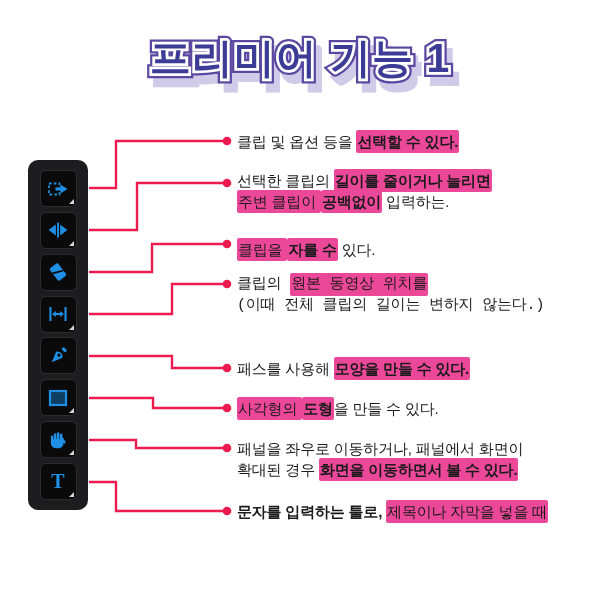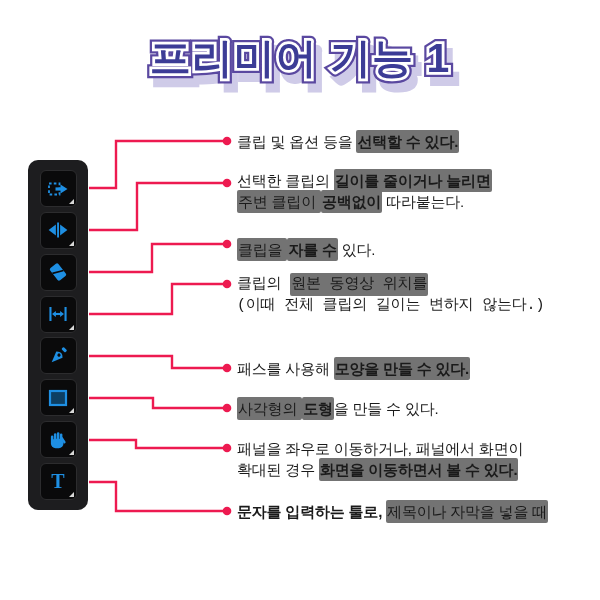--- a/index.html
+++ b/index.html
@@ -22,21 +22,21 @@
   .flyout{position:absolute;right:2px;bottom:2px;width:0;height:0;
     border-left:5px solid transparent;border-bottom:5px solid #d8d8d8;}
 
   
   #connectors{position:absolute;left:0;top:0;width:600px;height:600px;pointer-events:none;}
 
   
   .note{position:absolute;left:237px;width:356px;color:#1a1a1a;font-size:15px;
     line-height:21px;letter-spacing:-0.2px;}
   .note .seg-b{font-weight:800;}
-  .note .seg-h{background:#737373;padding:3px 1px;border-radius:2px;margin-top:28px;}
+  .note .seg-h{background:#ec4899;padding:3px 1px;border-radius:2px;margin-top:28px;}
 
   
   #footer-logo{position:absolute;left:0;top:556px;width:600px;display:flex;
     align-items:flex-start;justify-content:center;margin-top:48px;}
   #logo-icon{margin-top:-2px;margin-right:1px;}
   #logo-text{font-size:16px;font-weight:800;color:#141414;letter-spacing:0.5px;}
 </style>
 </head>
 <body>
 
@@ -152,21 +152,21 @@
       <polyline points="89,482 116,482 116,511 224,511" fill="none" stroke="#ed1a50" stroke-width="2.4"></polyline>
       <circle cx="227" cy="511" r="4.3" fill="#ed1a50"></circle>
     </svg>
 
   <div id="notes">
       <div class="note" style="top: 130.5px;">
         <div><span>클립 및 옵션 등을 </span><span class="seg-b seg-h">선택할 수 있다.</span></div>
       </div>
       <div class="note" style="top: 170px;">
         <div><span>선택한 클립의 </span><span class="seg-b seg-h">길이를 줄이거나 늘리면</span></div>
-        <div><span class="seg-h">주변 클립이 </span><span class="seg-b seg-h">공백없이</span><span> 따라붙는다.</span></div>
+        <div><span class="seg-h">주변 클립이 </span><span class="seg-b seg-h">공백없이</span><span> 입력하는.</span></div>
       </div>
       <div class="note" style="top: 239px;">
         <div><span class="seg-h">클립을 </span><span class="seg-b seg-h">자를 수</span><span> 있다.</span></div>
       </div>
       <div class="note" style="top: 273.5px; font-family: Liberation Mono, monospace;">
         <div><span>클립의 </span><span class="seg-h">원본 동영상 위치를</span></div>
         <div><span>(이때 전체 클립의 길이는 변하지 않는다.)</span></div>
       </div>
       <div class="note" style="top: 357.5px;">
         <div><span>패스를 사용해 </span><span class="seg-b seg-h">모양을 만들 수 있다.</span></div>

